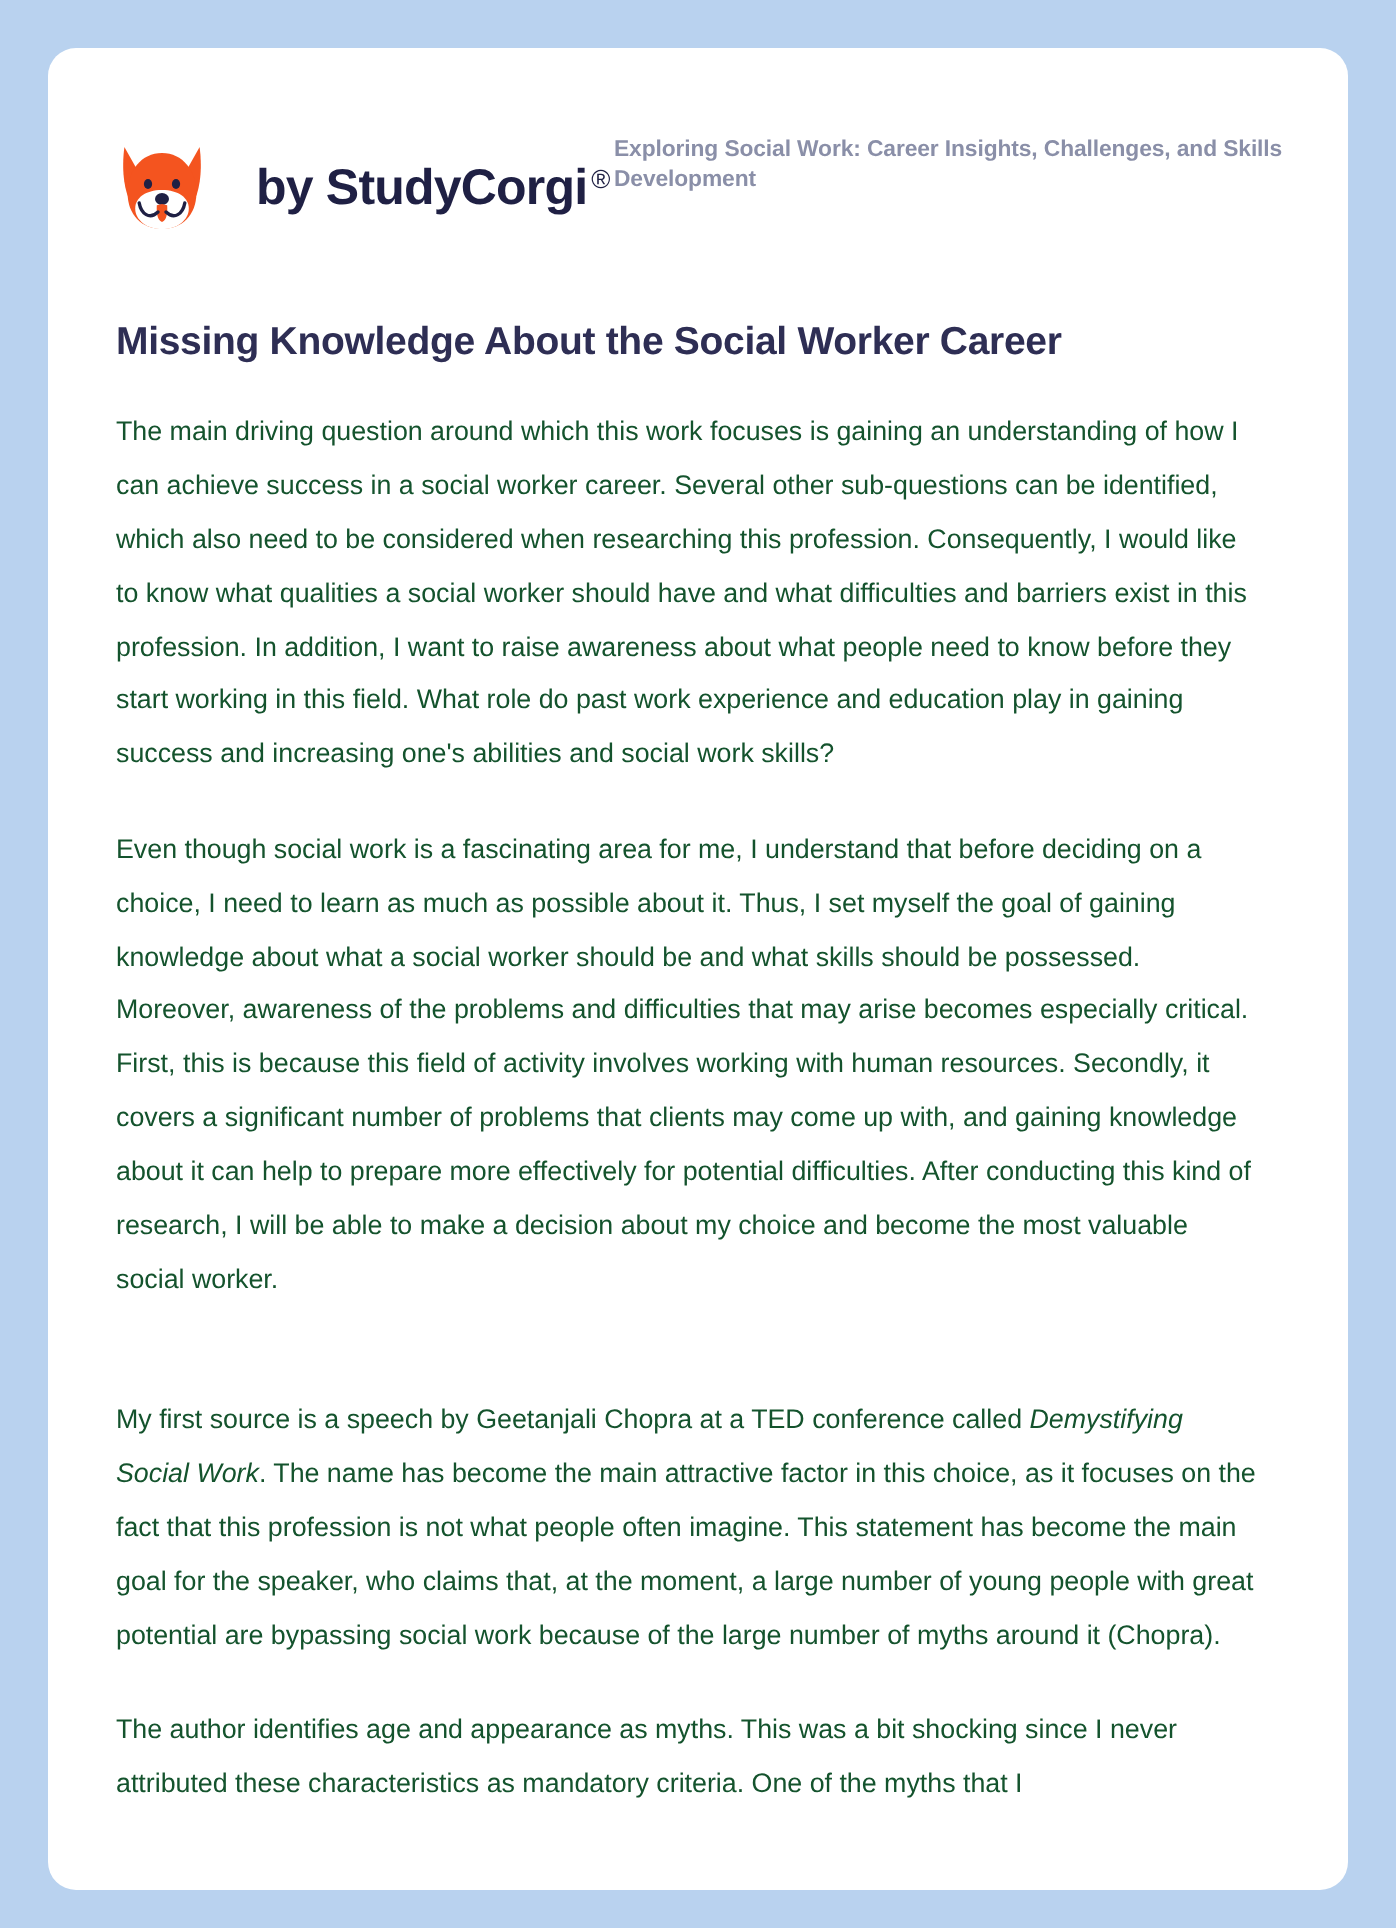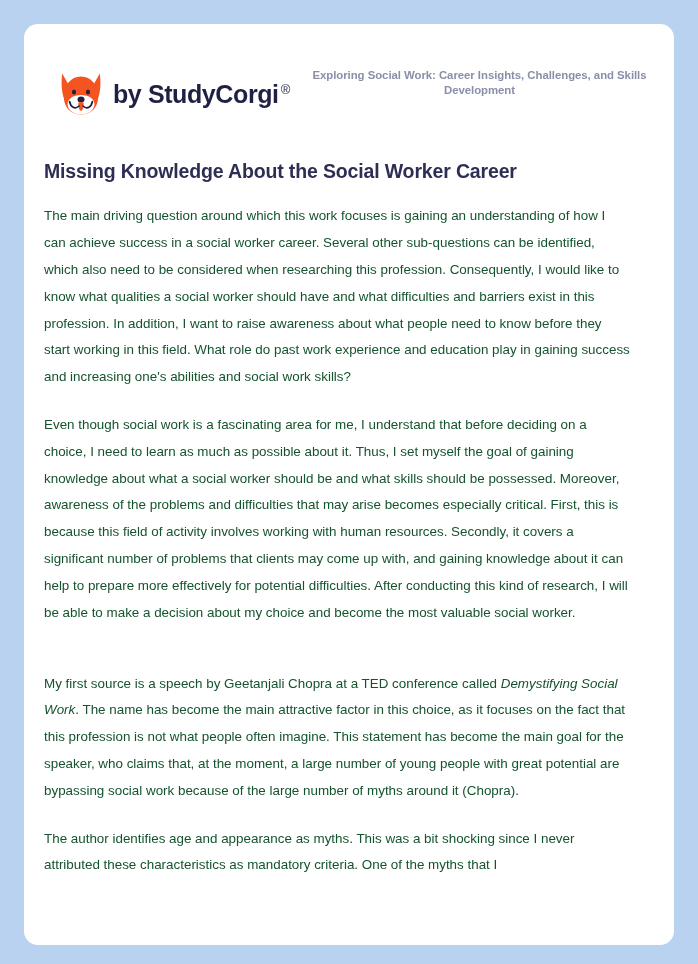--- a/index.html
+++ b/index.html
@@ -30,21 +30,21 @@
   .doc-header {
     display: flex;
     align-items: flex-start;
     justify-content: space-between;
     padding: 40px 22px 0 34px;
   }
 
   .brand {
     display: flex;
     align-items: center;
-    gap: 9px;
+    gap: 24px;
     flex: 0 0 auto;
     padding-top: 6px;
   }
   .brand-logo {
     width: 46px;
     height: 48px;
     flex: 0 0 auto;
     display: block;
   }
   .brand-wordmark {
@@ -61,21 +61,21 @@
     font-size: 13px;
     font-weight: normal;
     line-height: 1;
     margin-left: 2px;
     position: relative;
     top: 1px;
   }
 
   .header-meta {
     flex: 0 1 auto;
-    text-align: center;
+    text-align: left;
     max-width: 345px;
     padding-top: 4px;
   }
   .header-title {
     color: #8a8fa8;
     font-size: 11.4px;
     font-weight: bold;
     line-height: 1.33;
     letter-spacing: -0.05px;
   }
@@ -83,21 +83,21 @@
     color: #9aa0b4;
     font-size: 10.6px;
     font-weight: normal;
     line-height: 1.38;
     margin-top: 8px;
     word-break: break-word;
   }
 
   
   .article {
-    padding: 0 44px 0 20px;
+    padding: 0 44px 0 34px;
     margin-top: 41px;
   }
 
   h1.section-title {
     color: #2e2e54;
     font-size: 19.5px;
     font-weight: bold;
     line-height: 1.3;
     margin: 0 0 19px 0;
     letter-spacing: -0.15px;

